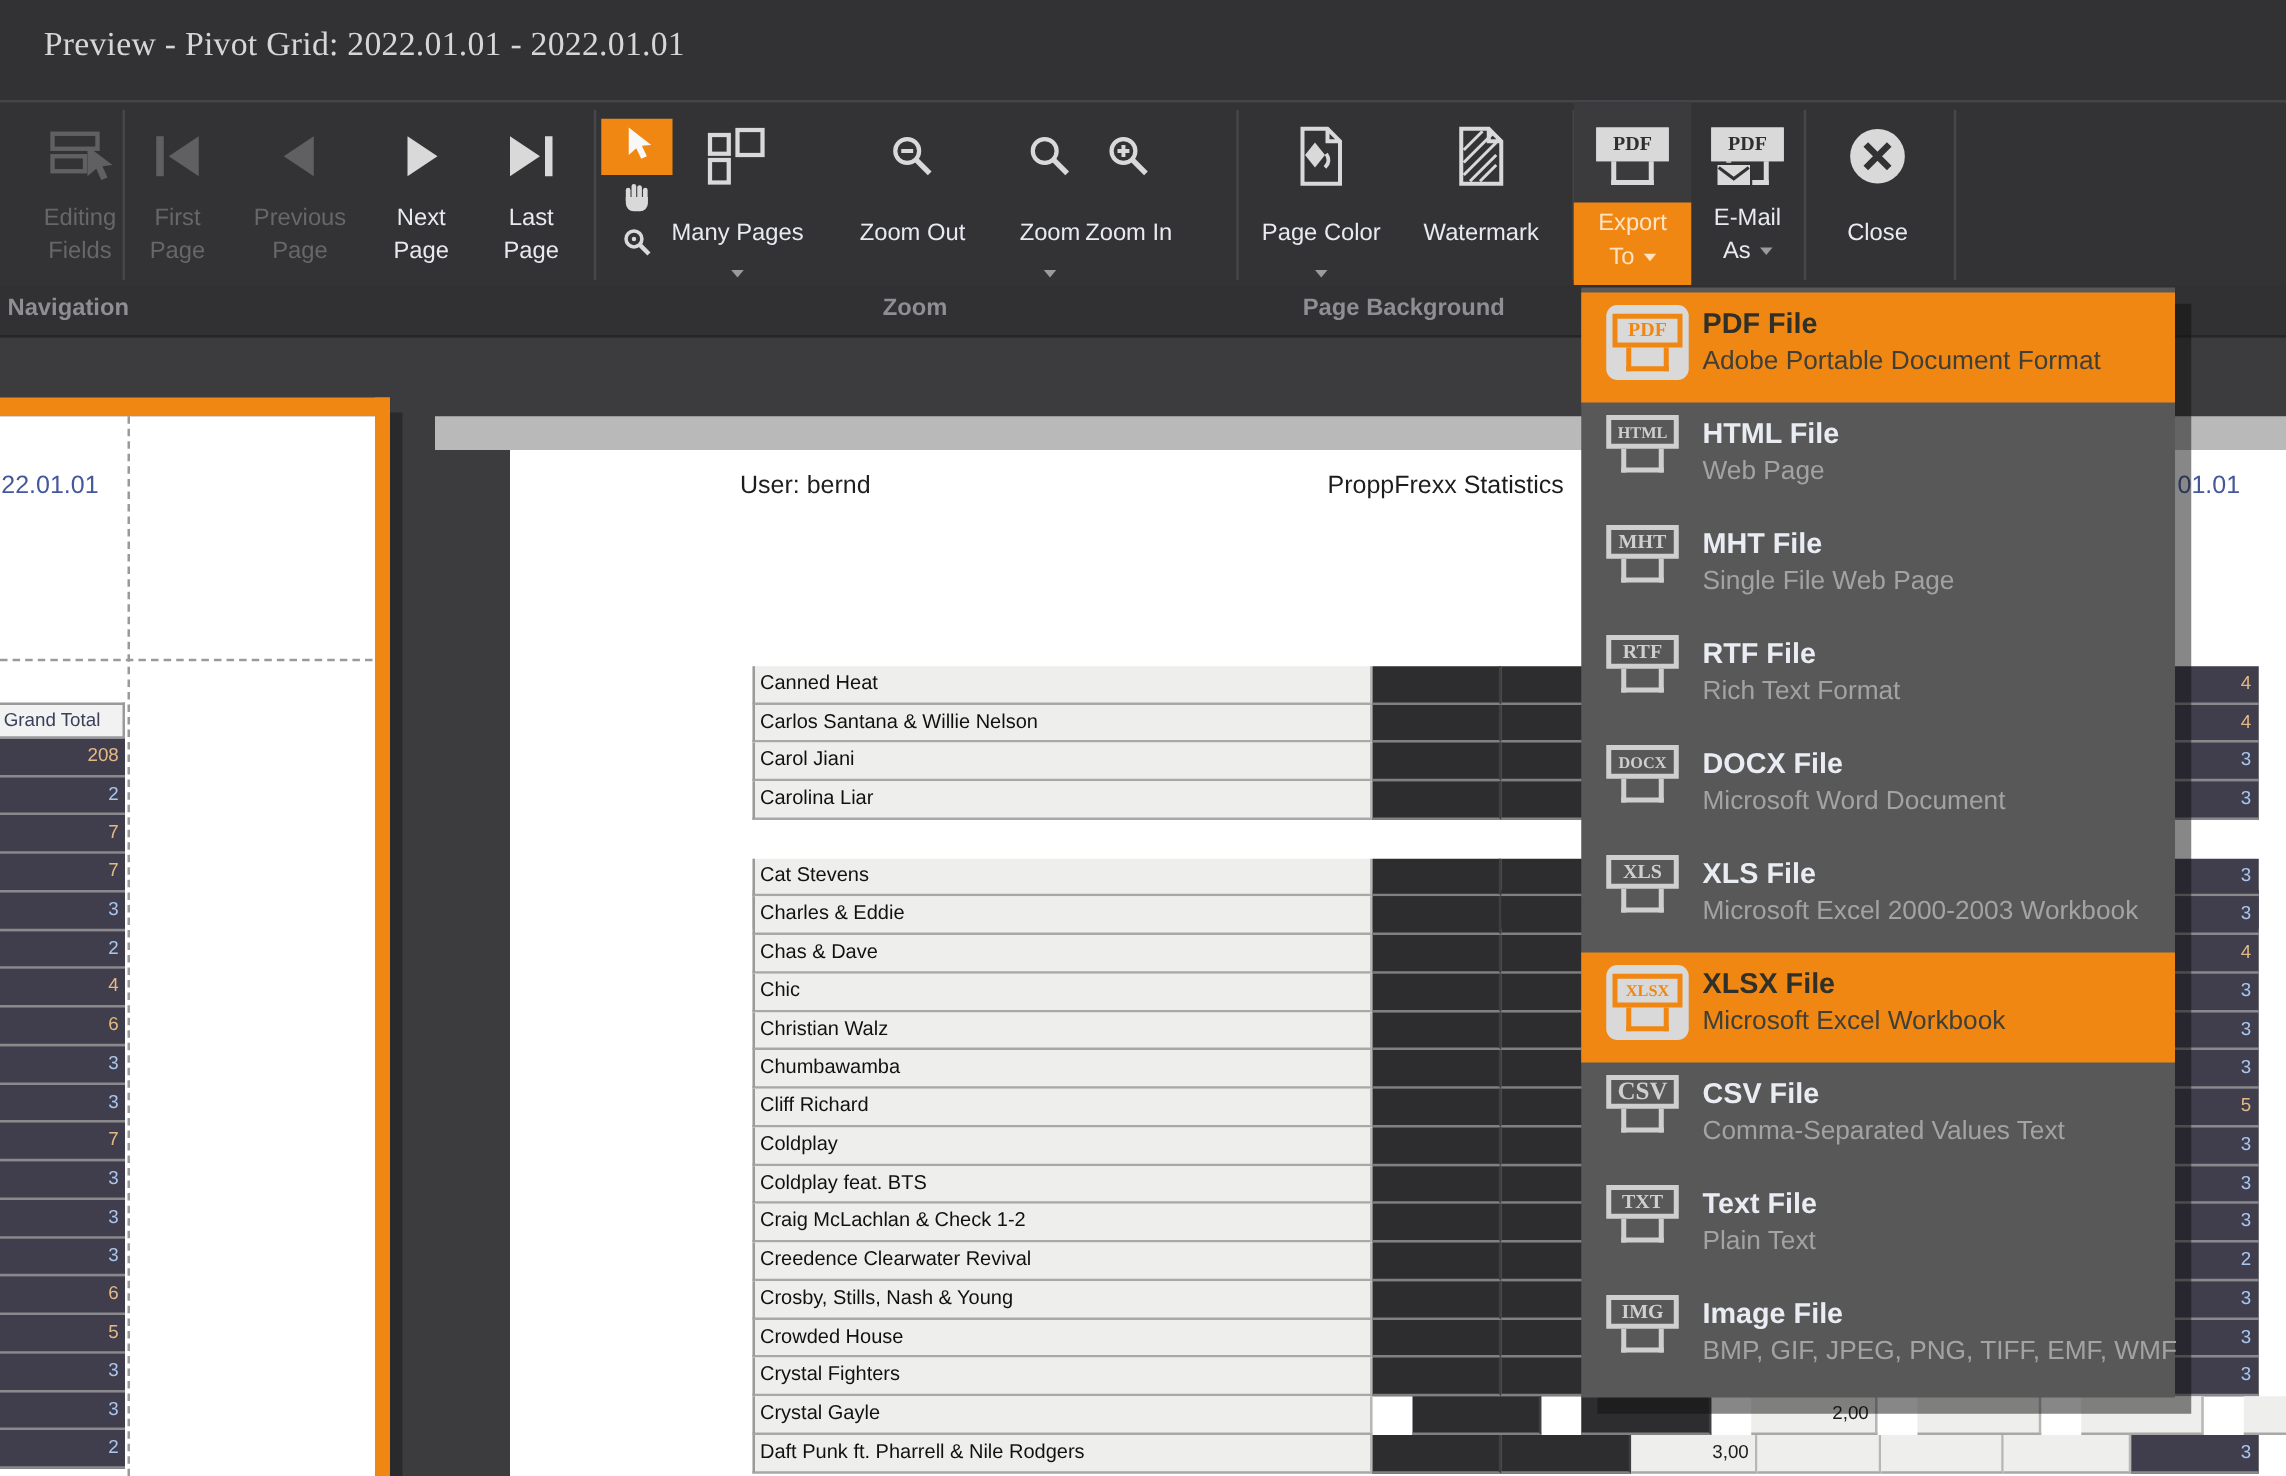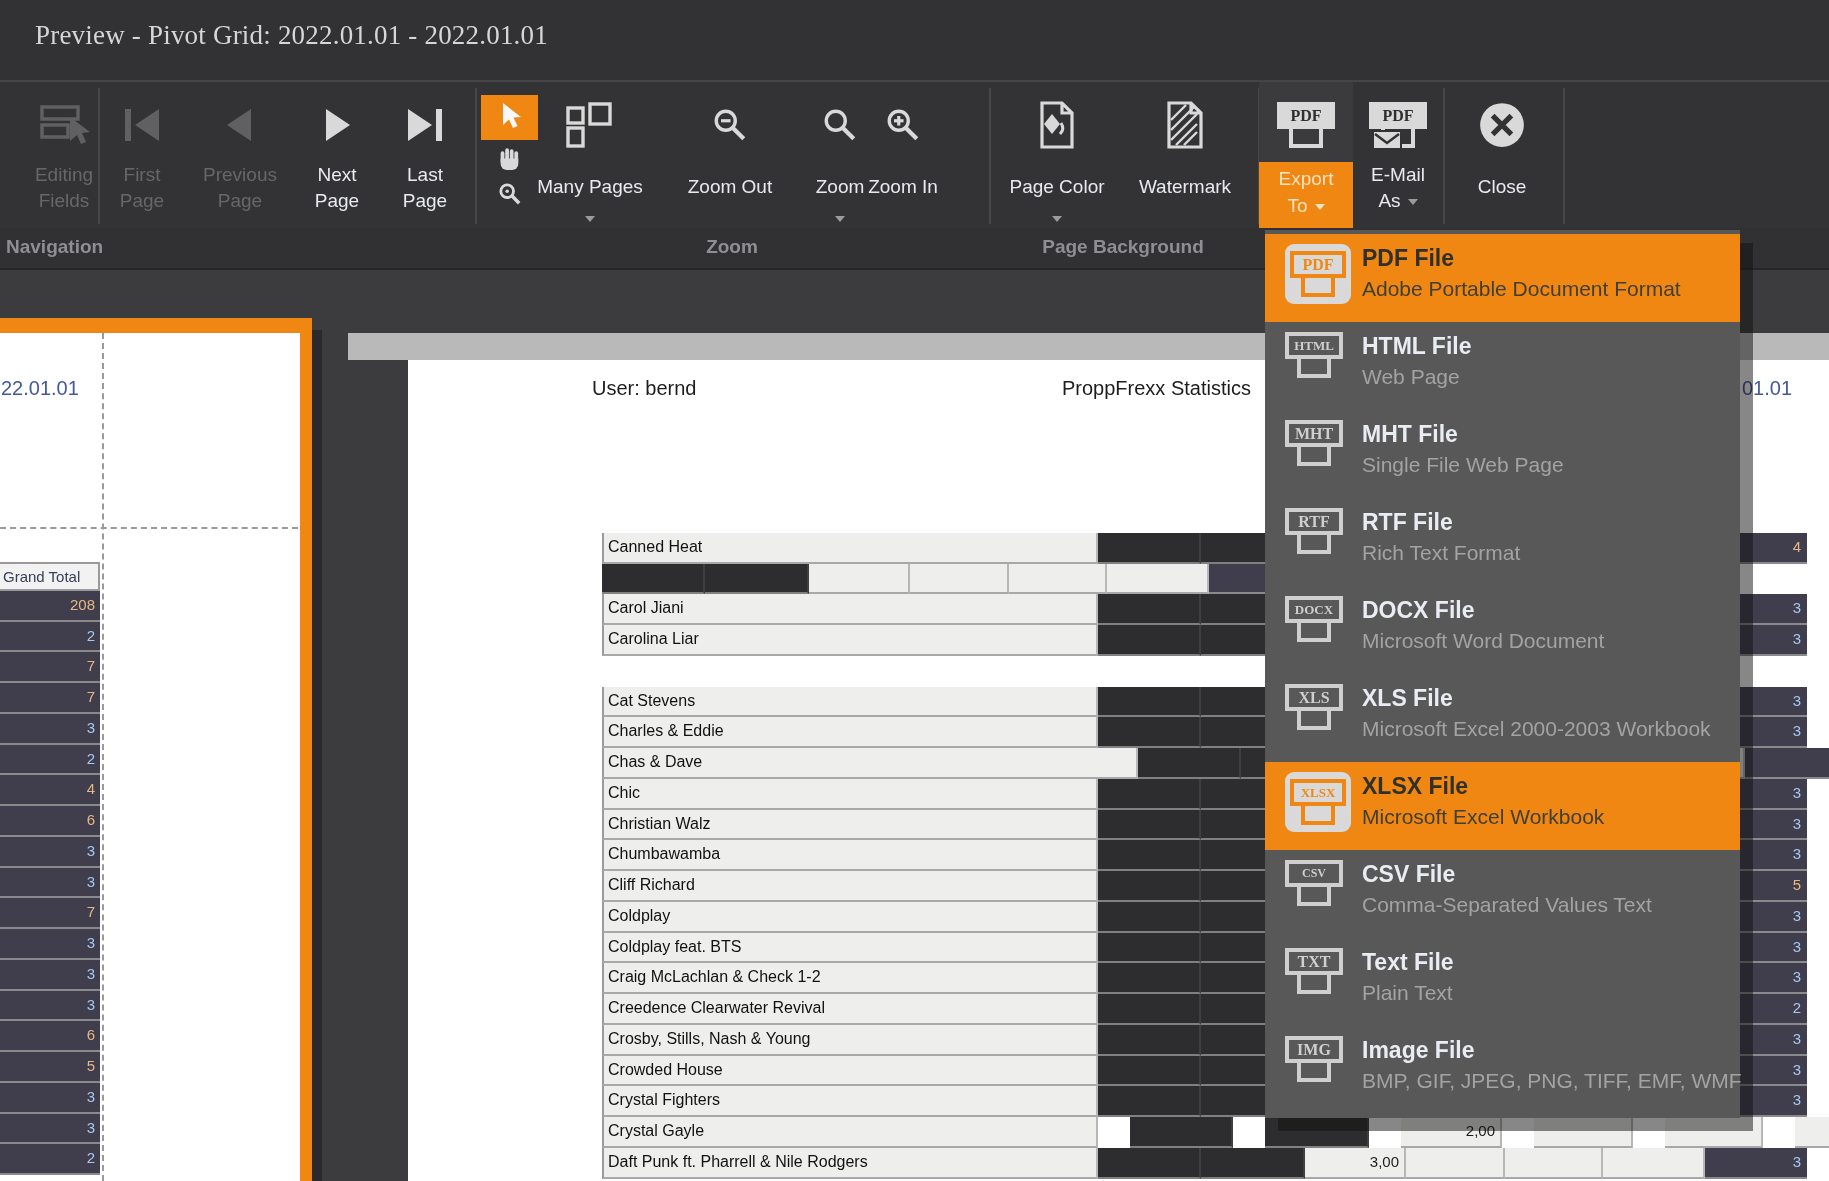--- a/index.html
+++ b/index.html
@@ -318,20 +318,21 @@
         <div class="cell lt namec" style="width:496px">Canned Heat</div>
         <div class="cell dk" style="width:103px"></div>
         <div class="cell dk" style="width:104px"></div>
         <div class="cell lt midc" style="width:101px"></div>
         <div class="cell lt" style="width:99px"></div>
         <div class="cell lt" style="width:98px"></div>
         <div class="cell lt" style="width:102px"></div>
         <div class="cell pp tan" style="width:102px">4</div>
       </div>
       <div class="row" style="top: 30.74px; height: 30.74px;">
+        <div class="cell lt namec" style="width:496px">Carlos Santana &amp; Willie Nelson</div>
         <div class="cell dk" style="width:103px"></div>
         <div class="cell dk" style="width:104px"></div>
         <div class="cell lt midc" style="width:101px"></div>
         <div class="cell lt" style="width:99px"></div>
         <div class="cell lt" style="width:98px"></div>
         <div class="cell lt" style="width:102px"></div>
         <div class="cell pp tan" style="width:102px">4</div>
       </div>
       <div class="row" style="top: 61.48px; height: 30.74px;">
         <div class="cell lt namec" style="width:496px">Carol Jiani</div>
@@ -377,21 +378,21 @@
         <div class="cell lt namec" style="width:496px">Charles &amp; Eddie</div>
         <div class="cell dk" style="width:103px"></div>
         <div class="cell dk" style="width:104px"></div>
         <div class="cell lt midc" style="width:101px"></div>
         <div class="cell lt" style="width:99px"></div>
         <div class="cell lt" style="width:98px"></div>
         <div class="cell lt" style="width:102px"></div>
         <div class="cell pp blu" style="width:102px">3</div>
       </div>
       <div class="row" style="top: 215.18px; height: 30.74px;">
-        <div class="cell lt namec" style="width:536px">Chas &amp; Dave</div>
+        <div class="cell lt namec" style="width:496px">Chas &amp; Dave</div>
         <div class="cell dk" style="width:103px"></div>
         <div class="cell dk" style="width:104px"></div>
         <div class="cell lt midc" style="width:101px"></div>
         <div class="cell lt" style="width:99px"></div>
         <div class="cell lt" style="width:98px"></div>
         <div class="cell lt" style="width:102px"></div>
         <div class="cell pp tan" style="width:102px">4</div>
       </div>
       <div class="row" style="top: 245.92px; height: 30.74px;">
         <div class="cell lt namec" style="width:496px">Chic</div>
@@ -555,21 +556,21 @@
         <span class="micon"><span class="fi" style="--c:#cfcfcf"><span class="band" style="font-size:16px">XLS</span><span class="tray"></span></span></span>
     <span class="mtitle">XLS File</span>
     <span class="msub">Microsoft Excel 2000-2003 Workbook</span>
       </div>
       <div class="mitem hl" style="top: 532px;">
         <span class="micon"><span class="fi bg" style="--c:#f08712"><span class="band" style="font-size:13px">XLSX</span><span class="tray"></span></span></span>
     <span class="mtitle">XLSX File</span>
     <span class="msub">Microsoft Excel Workbook</span>
       </div>
       <div class="mitem" style="top: 620px;">
-        <span class="micon"><span class="fi" style="--c:#cfcfcf"><span class="band" style="font-size:12px">CSV</span><span class="tray"></span></span></span>
+        <span class="micon"><span class="fi" style="--c:#cfcfcf"><span class="band" style="font-size:20px">CSV</span><span class="tray"></span></span></span>
     <span class="mtitle">CSV File</span>
     <span class="msub">Comma-Separated Values Text</span>
       </div>
       <div class="mitem" style="top: 708px;">
         <span class="micon"><span class="fi" style="--c:#cfcfcf"><span class="band" style="font-size:16px">TXT</span><span class="tray"></span></span></span>
     <span class="mtitle">Text File</span>
     <span class="msub">Plain Text</span>
       </div>
       <div class="mitem" style="top: 796px; padding-left: 22px;">
         <span class="micon"><span class="fi" style="--c:#cfcfcf"><span class="band" style="font-size:16px">IMG</span><span class="tray"></span></span></span>

